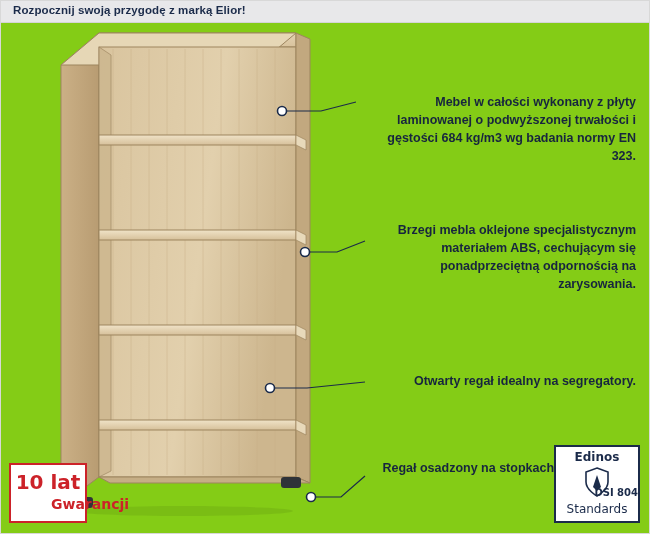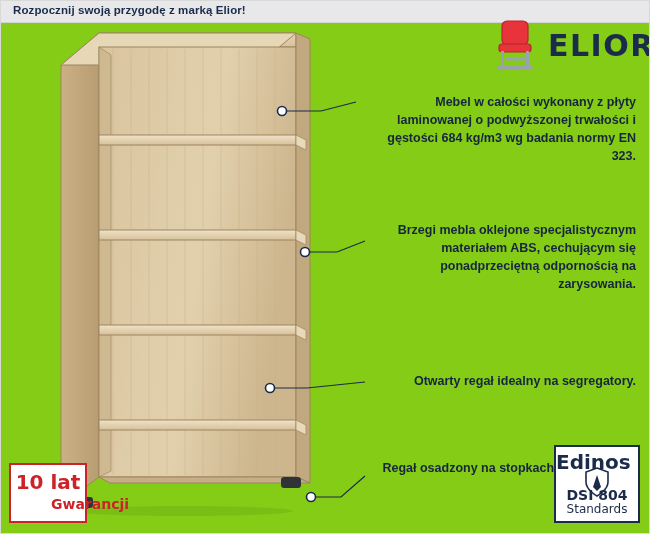--- a/index.html
+++ b/index.html
@@ -141,33 +141,33 @@
     height: 78px;
     border: 2px solid #1b2b4a;
     background: #ffffff;
     box-sizing: border-box;
   }
   .edinos-name {
     position: absolute;
     left: 0;
     top: 3px;
     width: 82px;
-    text-align: left;
-    font-size: 20px;
+    text-align: center;
+    font-size: 12px;
     font-weight: bold;
     color: #1b2b4a;
     font-family: "DejaVu Sans", sans-serif;
   }
   .edinos-code {
     position: absolute;
     left: 0;
     top: 40px;
     width: 82px;
-    text-align: center;
-    font-size: 14px;
+    text-align: right;
+    font-size: 10px;
     font-weight: bold;
     color: #1b2b4a;
     font-family: "DejaVu Sans", sans-serif;
   }
   .edinos-std {
     position: absolute;
     left: 0;
     top: 55px;
     width: 82px;
     text-align: center;
@@ -185,31 +185,20 @@
   }
 </style>
 </head>
 <body>
 
 <div id="page">
 
   <div class="header-bar"></div>
   <div class="header-text">Rozpocznij swoją przygodę z marką Elior!</div>
 
-  <div class="logo-wrap">
-    <svg class="logo-chair" viewBox="0 0 56 56">
-      <rect x="14" y="3" width="26" height="24" rx="5" fill="#e8333a" stroke="#b3272c" stroke-width="1.2"></rect>
-      <rect x="11" y="26" width="32" height="8" rx="3" fill="#e8333a" stroke="#b3272c" stroke-width="1.2"></rect>
-      <rect x="13" y="33" width="3" height="16" fill="#9aa3ad"></rect>
-      <rect x="38" y="33" width="3" height="16" fill="#9aa3ad"></rect>
-      <rect x="9" y="48" width="36" height="3" rx="1.5" fill="#9aa3ad"></rect>
-      <rect x="17" y="40" width="20" height="2.5" fill="#9aa3ad"></rect>
-    </svg>
-    <div class="logo-text">ELIOR</div>
-  </div>
 
   <svg class="product" viewBox="0 0 278 492">
     <defs>
       <linearGradient id="sideGrad" x1="0" y1="0" x2="1" y2="0">
         <stop offset="0%" stop-color="#cbb086"></stop>
         <stop offset="100%" stop-color="#b89c72"></stop>
       </linearGradient>
       <linearGradient id="backGrad" x1="0" y1="0" x2="1" y2="0.3">
         <stop offset="0%" stop-color="#d9c49e"></stop>
         <stop offset="60%" stop-color="#e2d0ad"></stop>

